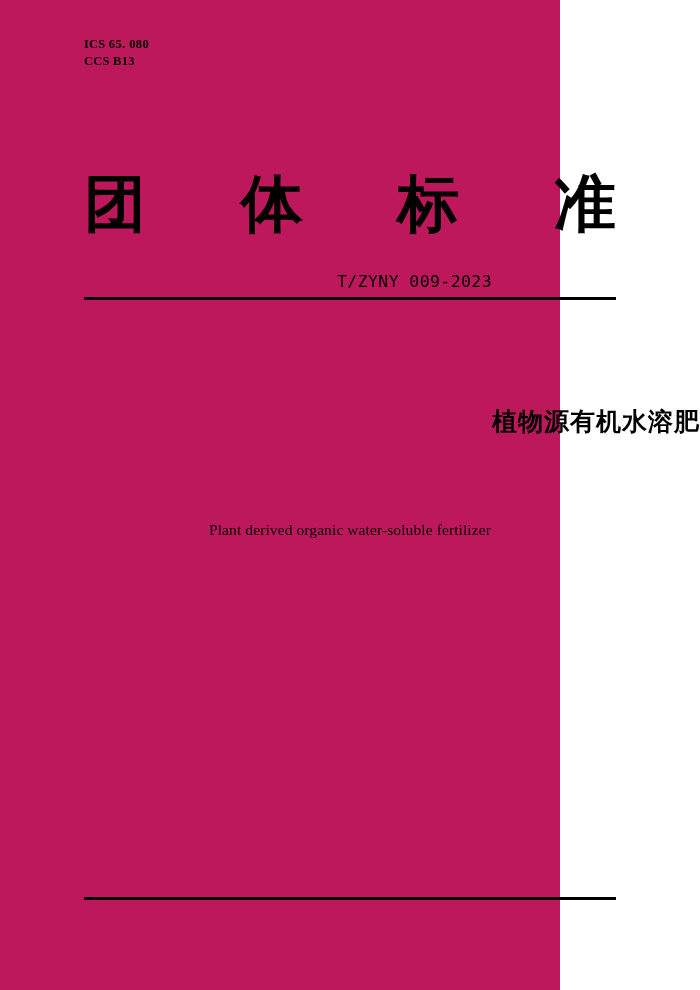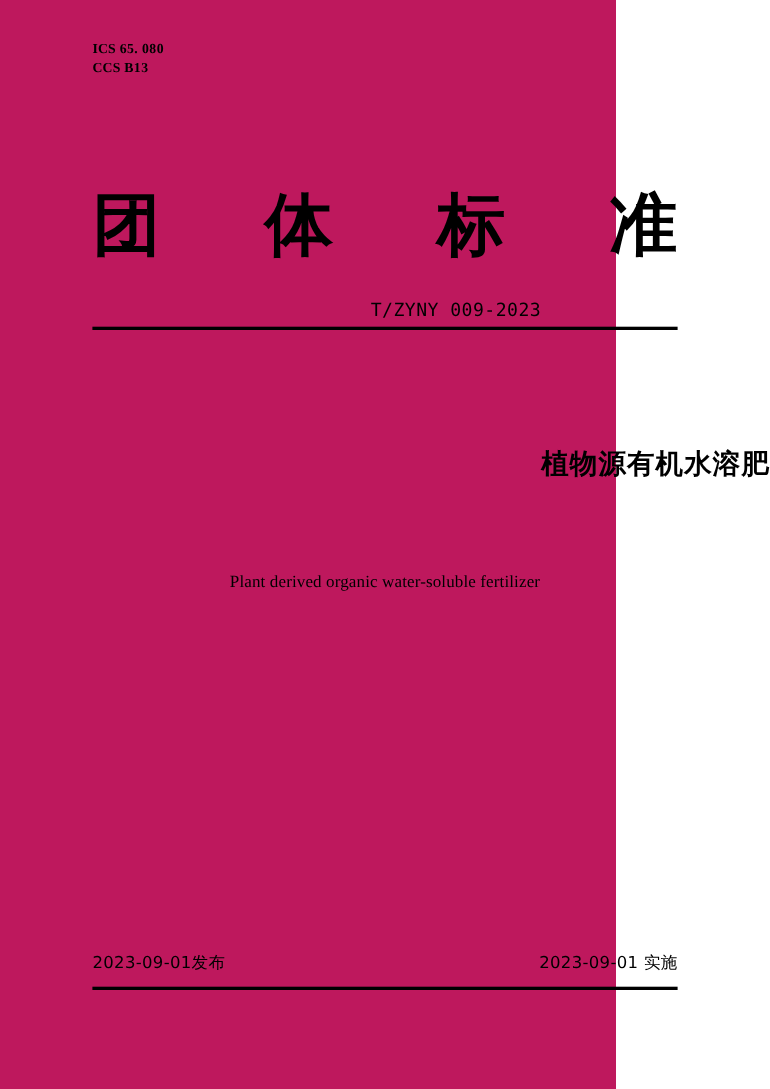--- a/index.html
+++ b/index.html
@@ -162,20 +162,16 @@
     <span>标</span>
     <span>准</span>
   </div>
 
   <div class="stdnum">T/ZYNY 009-2023</div>
   <div class="rule-top"></div>
 
   <div class="cn-title">植物源有机水溶肥</div>
   <div class="en-title">Plant derived organic water-soluble fertilizer</div>
 
-  <div class="date-row">
-    <span>2023-09-01发布</span>
-    <span>2023-09-01 实施</span>
-  </div>
   <div class="rule-bottom"></div>
 
 
 </div>
 
 </body></html>

